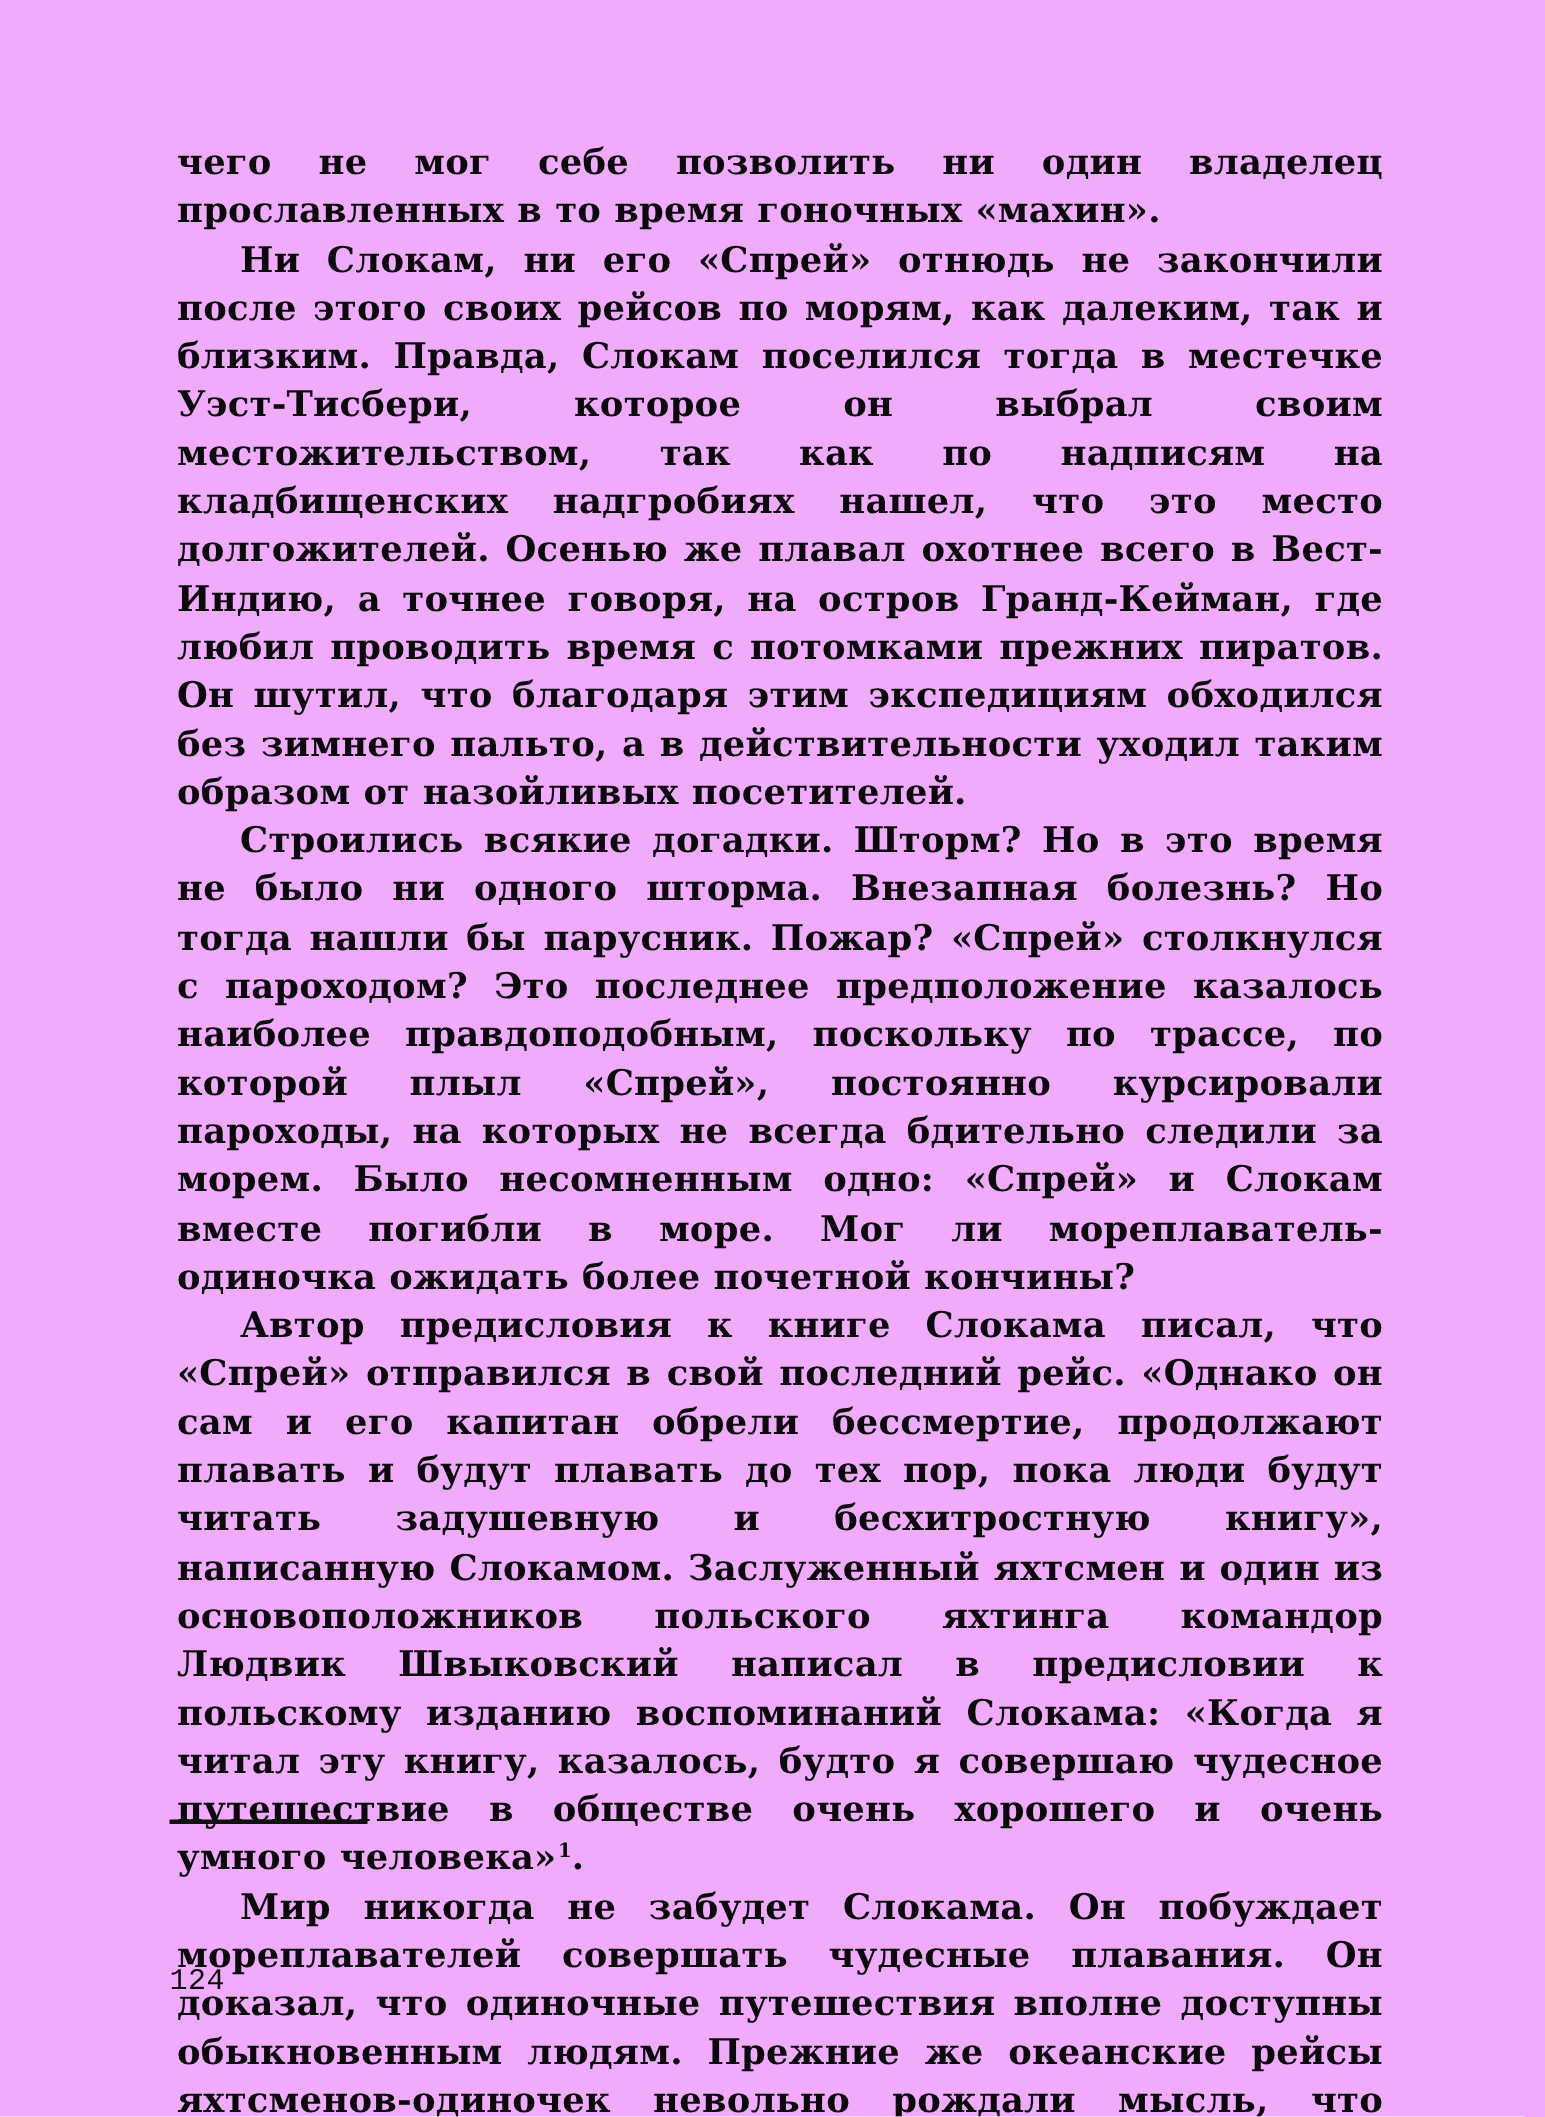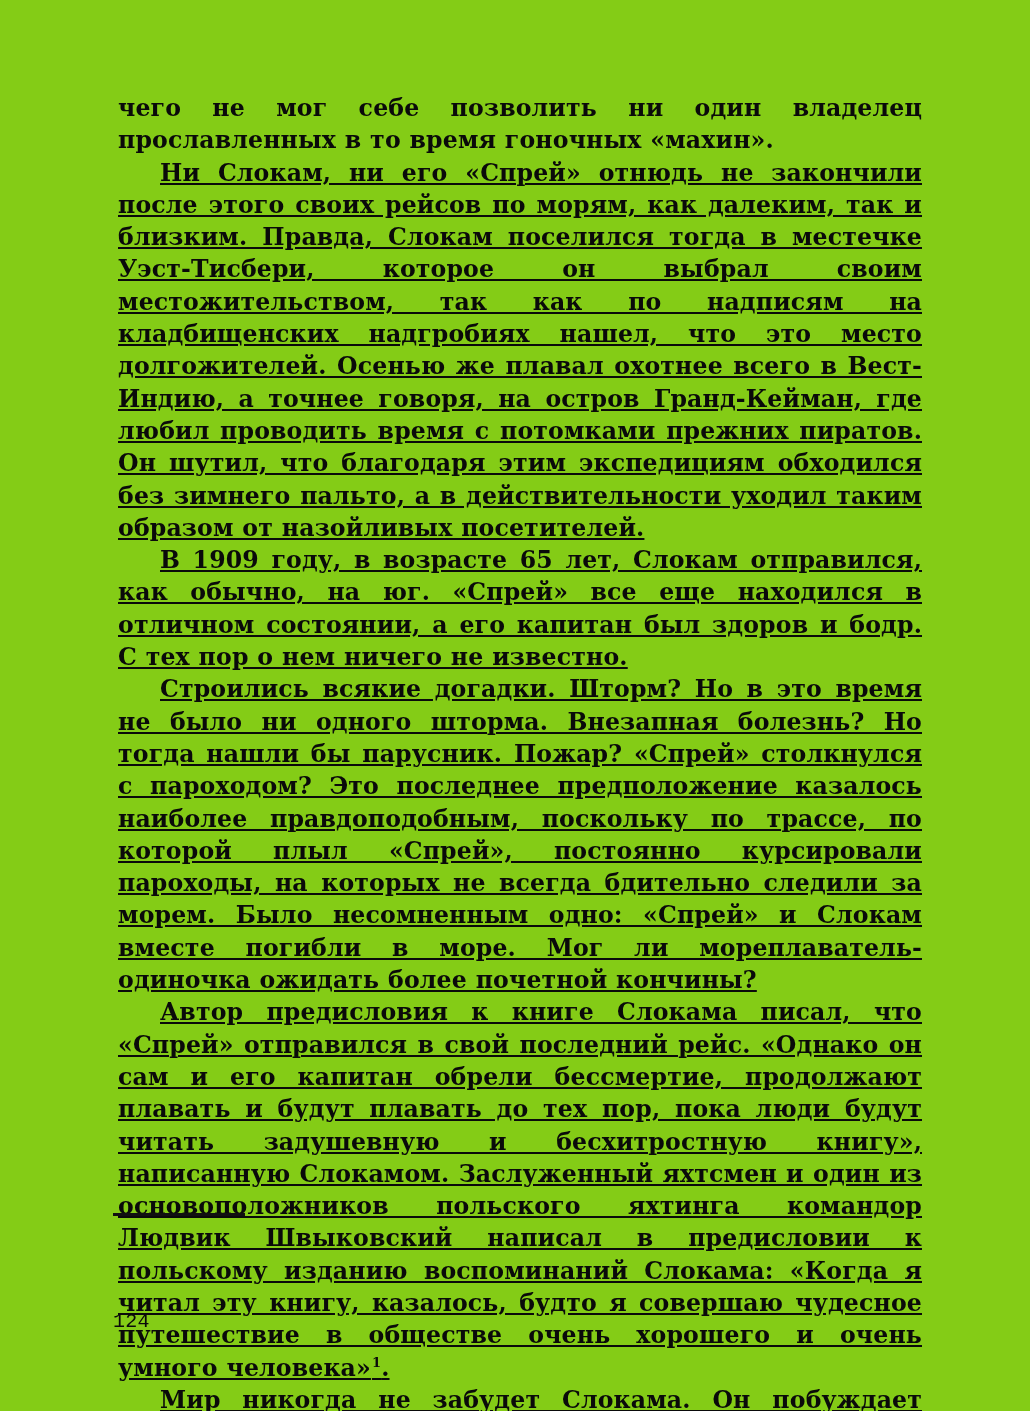--- a/index.html
+++ b/index.html
@@ -6,21 +6,21 @@
   html, body {
     margin: 0;
     padding: 0;
     background: #ffffff;
   }
 
   .page {
     position: relative;
     width: 1030px;
     height: 1411px;
-    background: #84cc16;
+    background: #f0abfc;
     overflow: hidden;
     font-family: "DejaVu Serif", "Liberation Serif", serif;
     color: #0a0a0a;
     -webkit-font-smoothing: none;
   }
 
   
   .text-column {
     position: absolute;
     left: 118px;
@@ -107,34 +107,33 @@
     left: 113px;
     top: 1309px;
     font-family: Liberation Mono, monospace;
     font-size: 20px;
     line-height: 26px;
     letter-spacing: 0.3px;
     color: #0a0a0a;
   }
 
   
-  .para + .para { margin-top: 0; text-decoration: underline; }
+  .para + .para { margin-top: 0; }
 </style>
 </head>
 <body>
 
 <div class="page">
 
   <div class="text-column">
 
     <p class="para no-indent full-justify">чего не мог себе позволить ни один владелец прославленных в то время гоночных «махин».</p>
 
     <p class="para full-justify">Ни Слокам, ни его «Спрей» отнюдь не закончили после этого своих рейсов по морям, как далеким, так и близким. Правда, Слокам поселился тогда в местечке Уэст-Тисбери, которое он выбрал своим местожительством, так как по надписям на кладбищенских надгробиях нашел, что это место долгожителей. Осенью же плавал охотнее всего в Вест-Индию, а точнее говоря, на остров Гранд-Кейман, где любил проводить время с потомками прежних пиратов. Он шутил, что благодаря этим экспедициям обходился без зимнего пальто, а в действительности уходил таким образом от назойливых посетителей.</p>
 
-    <p class="para full-justify">В 1909 году, в возрасте 65 лет, Слокам отправился, как обычно, на юг. «Спрей» все еще находился в отличном состоянии, а его капитан был здоров и бодр. С тех пор о нем ничего не известно.</p>
 
     <p class="para full-justify">Строились всякие догадки. Шторм? Но в это время не было ни одного шторма. Внезапная болезнь? Но тогда нашли бы парусник. Пожар? «Спрей» столкнулся с пароходом? Это последнее предположение казалось наиболее правдоподобным, поскольку по трассе, по которой плыл «Спрей», постоянно курсировали пароходы, на которых не всегда бдительно следили за морем. Было несомненным одно: «Спрей» и Слокам вместе погибли в море. Мог ли мореплаватель-одиночка ожидать более почетной кончины?</p>
 
     <p class="para full-justify"><span>Автор предисловия к книге Слокама писал, что «Спрей» отправился в свой последний рейс. «Однако он сам и его капитан обрели бессмертие, продолжают плавать и будут плавать до тех пор, пока люди будут читать задушевную и бесхитростную книгу», написанную Слокамом. Заслуженный яхтсмен и один из основоположников польского яхтинга командор Людвик Швыковский написал в предисловии к польскому изданию воспоминаний Слокама: «Когда я читал эту книгу, казалось, будто я совершаю чудесное путешествие в обществе очень хорошего и очень умного человека»</span><sup class="fn-ref">1</sup><span>.</span></p>
 
     <p class="para full-justify">Мир никогда не забудет Слокама. Он побуждает мореплавателей совершать чудесные плавания. Он доказал, что одиночные путешествия вполне доступны обыкновенным людям. Прежние же океанские рейсы яхтсменов-одиночек невольно рождали мысль, что такие рейсы являются уделом чудаковатых или сумасбродных людей. А здесь великолепное плавание, несравненно более труд-</p>
 
   </div>
 
   <div class="footnote-rule"></div>

